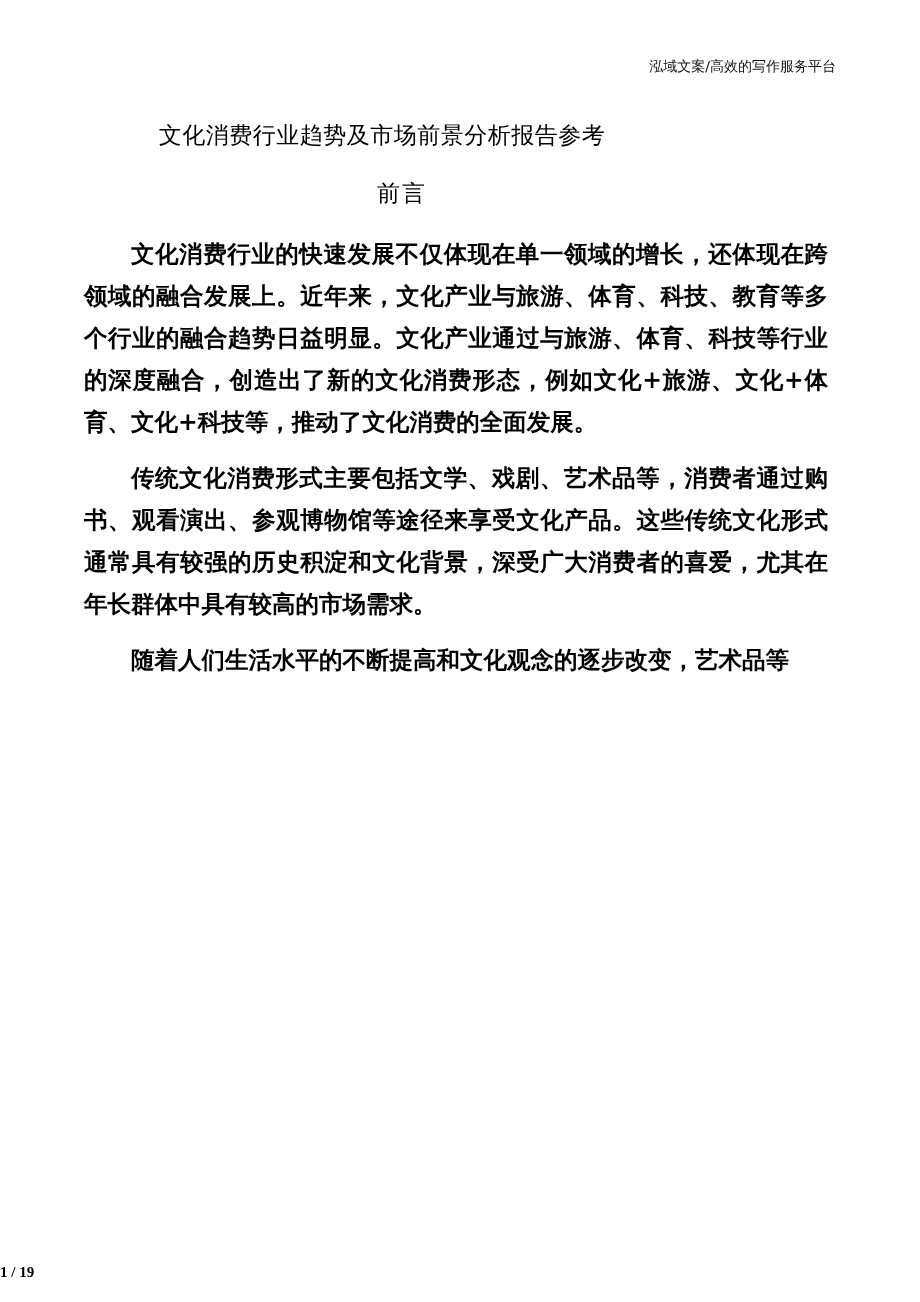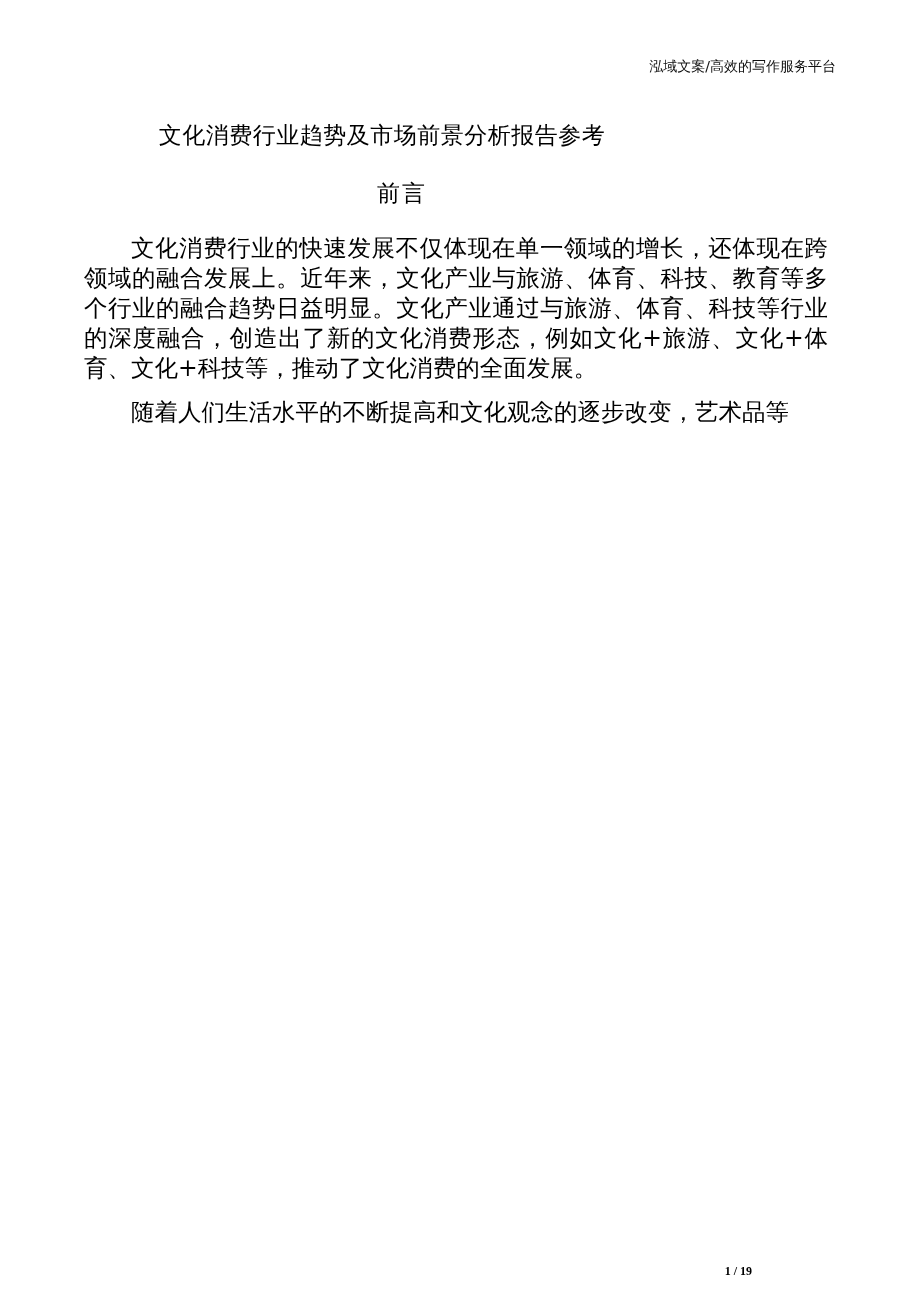--- a/index.html
+++ b/index.html
@@ -47,44 +47,46 @@
   }
   .body-text {
     position: absolute;
     top: 233px;
     left: 84px;
     width: 744px;
   }
   .para {
     margin: 0 0 14px 0;
     font-size: 23.5px;
-    line-height: 30px;
+    line-height: 42px;
     text-indent: 2em;
     text-align: justify;
     text-align-last: left;
     word-break: break-all;
+    font-weight: bold;
   }
   .page-footer {
     position: absolute;
     top: 1264px;
     left: 0;
     width: 752px;
-    text-align: right;
+    text-align: left;
     font-family: "Liberation Serif", "DejaVu Serif", serif;
     font-weight: bold;
-    font-size: 12px;
+    font-size: 15px;
   }
 </style>
 </head>
 <body>
 
 <div class="header-brand">泓域文案/高效的写作服务平台</div>
 
 <div class="doc-title">文化消费行业趋势及市场前景分析报告参考</div>
 
 <div class="section-title">前言</div>
 
 <div class="body-text">
   <p class="para">文化消费行业的快速发展不仅体现在单一领域的增长，还体现在跨领域的融合发展上。近年来，文化产业与旅游、体育、科技、教育等多个行业的融合趋势日益明显。文化产业通过与旅游、体育、科技等行业的深度融合，创造出了新的文化消费形态，例如文化+旅游、文化+体育、文化+科技等，推动了文化消费的全面发展。</p>
+  <p class="para">传统文化消费形式主要包括文学、戏剧、艺术品等，消费者通过购书、观看演出、参观博物馆等途径来享受文化产品。这些传统文化形式通常具有较强的历史积淀和文化背景，深受广大消费者的喜爱，尤其在年长群体中具有较高的市场需求。</p>
   <p class="para">随着人们生活水平的不断提高和文化观念的逐步改变，艺术品等</p>
 </div>
 
 <div class="page-footer">1 / 19</div>
 
 </body></html>

